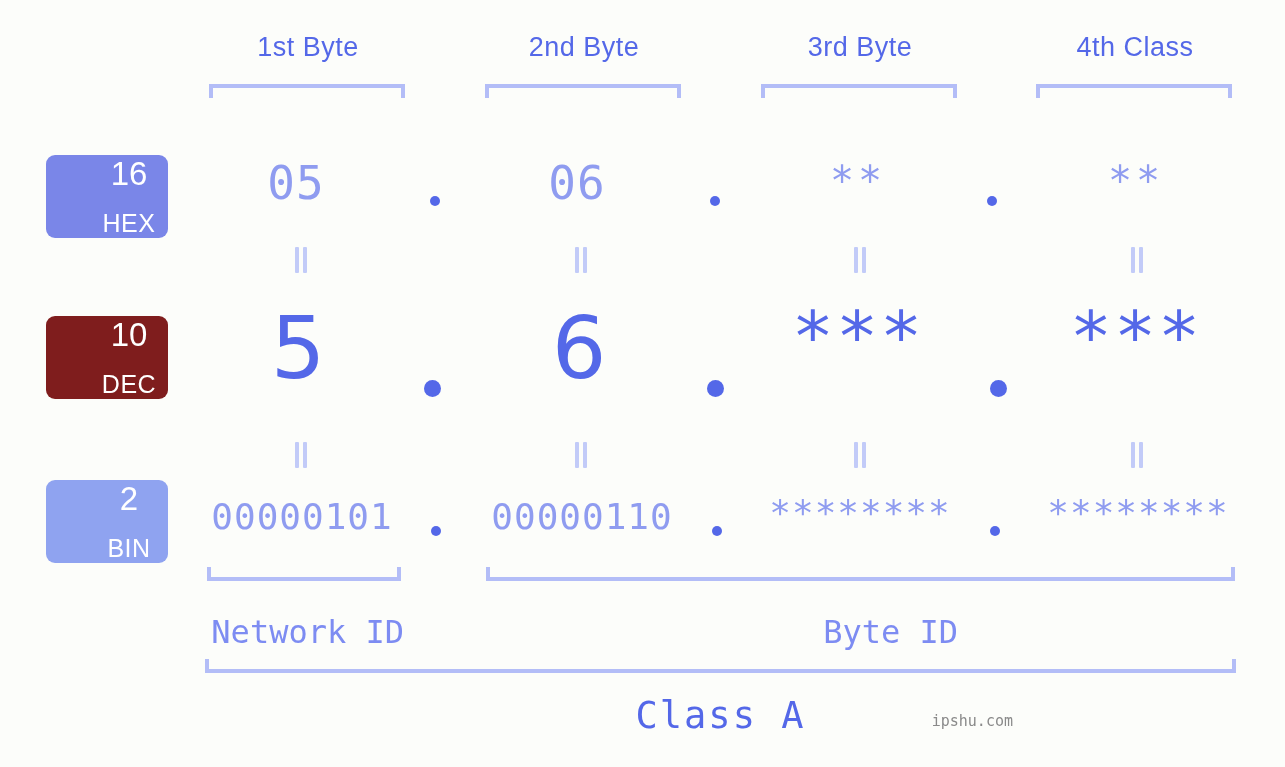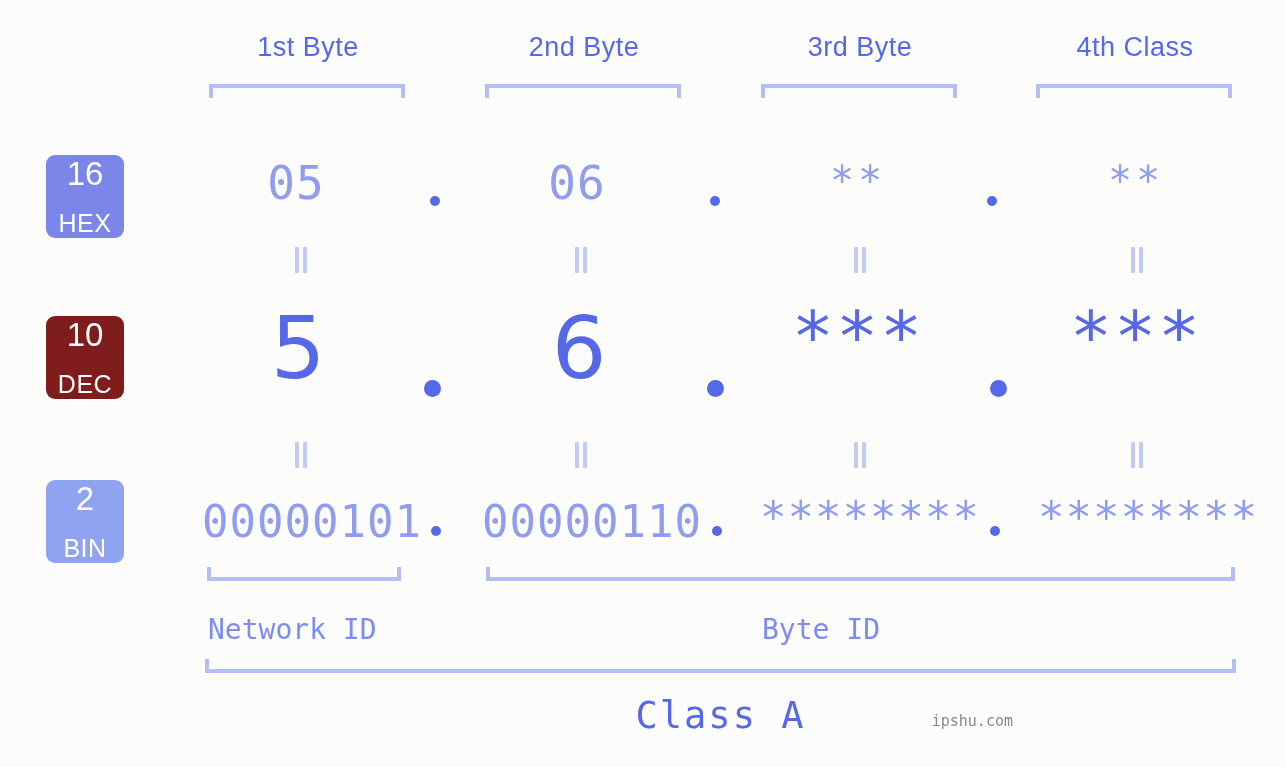--- a/index.html
+++ b/index.html
@@ -62,20 +62,21 @@
     left: 46px;
     width: 78px;
     height: 83px;
     border-radius: 9px;
     color: #ffffff;
     display: flex;
     flex-direction: column;
     align-items: center;
     justify-content: center;
     line-height: 1;
+    padding-left: 44px;
   }
   .badge-num {
     font-size: 33px;
     font-weight: 400;
     letter-spacing: 0px;
   }
   .badge-sub {
     font-size: 25px;
     font-weight: 400;
     margin-top: 21px;
@@ -109,21 +110,21 @@
   }
   .dec-val.stars {
     font-family: "DejaVu Sans Mono", monospace;
     font-size: 70px;
     letter-spacing: 2px;
     top: 302px;
   }
 
   .bin-val {
     font-family: "DejaVu Sans Mono", monospace;
-    font-size: 44px;
+    font-size: 36px;
     color: #8f9cf0;
     top: 496px;
     letter-spacing: 1px;
   }
   .bin-val.stars { letter-spacing: 1px; }
 
   
   .dot {
     position: absolute;
     border-radius: 50%;
@@ -146,23 +147,23 @@
     background: #c2cbf8;
     border-radius: 1px;
   }
   .eq span.a { left: 3px; }
   .eq span.b { left: 11px; }
 
   
   .id-label {
     position: absolute;
     font-family: "DejaVu Sans Mono", monospace;
-    font-size: 28px;
+    font-size: 32px;
     color: #7d8cf2;
-    text-align: left;
+    text-align: right;
     white-space: nowrap;
   }
   .class-label {
     position: absolute;
     font-family: "DejaVu Sans Mono", monospace;
     font-size: 37px;
     color: #5468e8;
     text-align: center;
     white-space: nowrap;
     letter-spacing: 2px;

